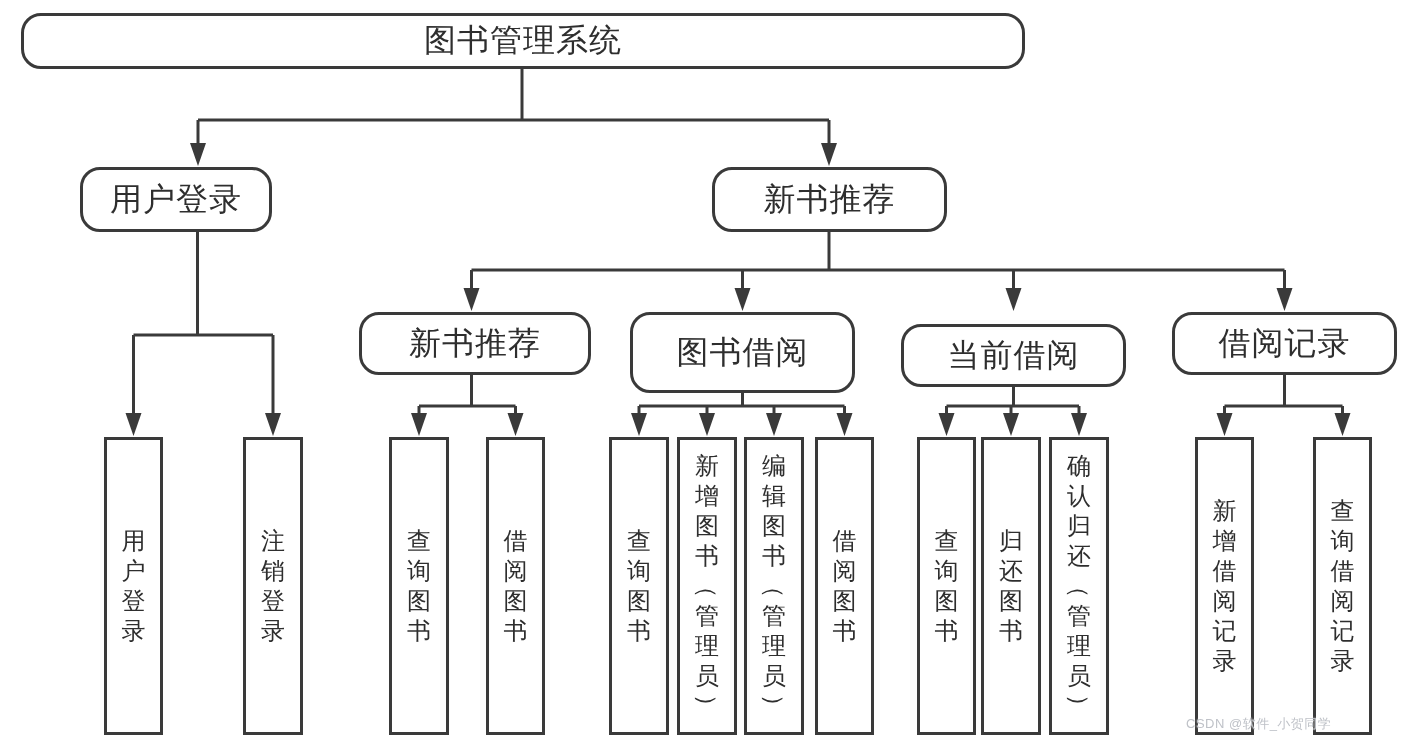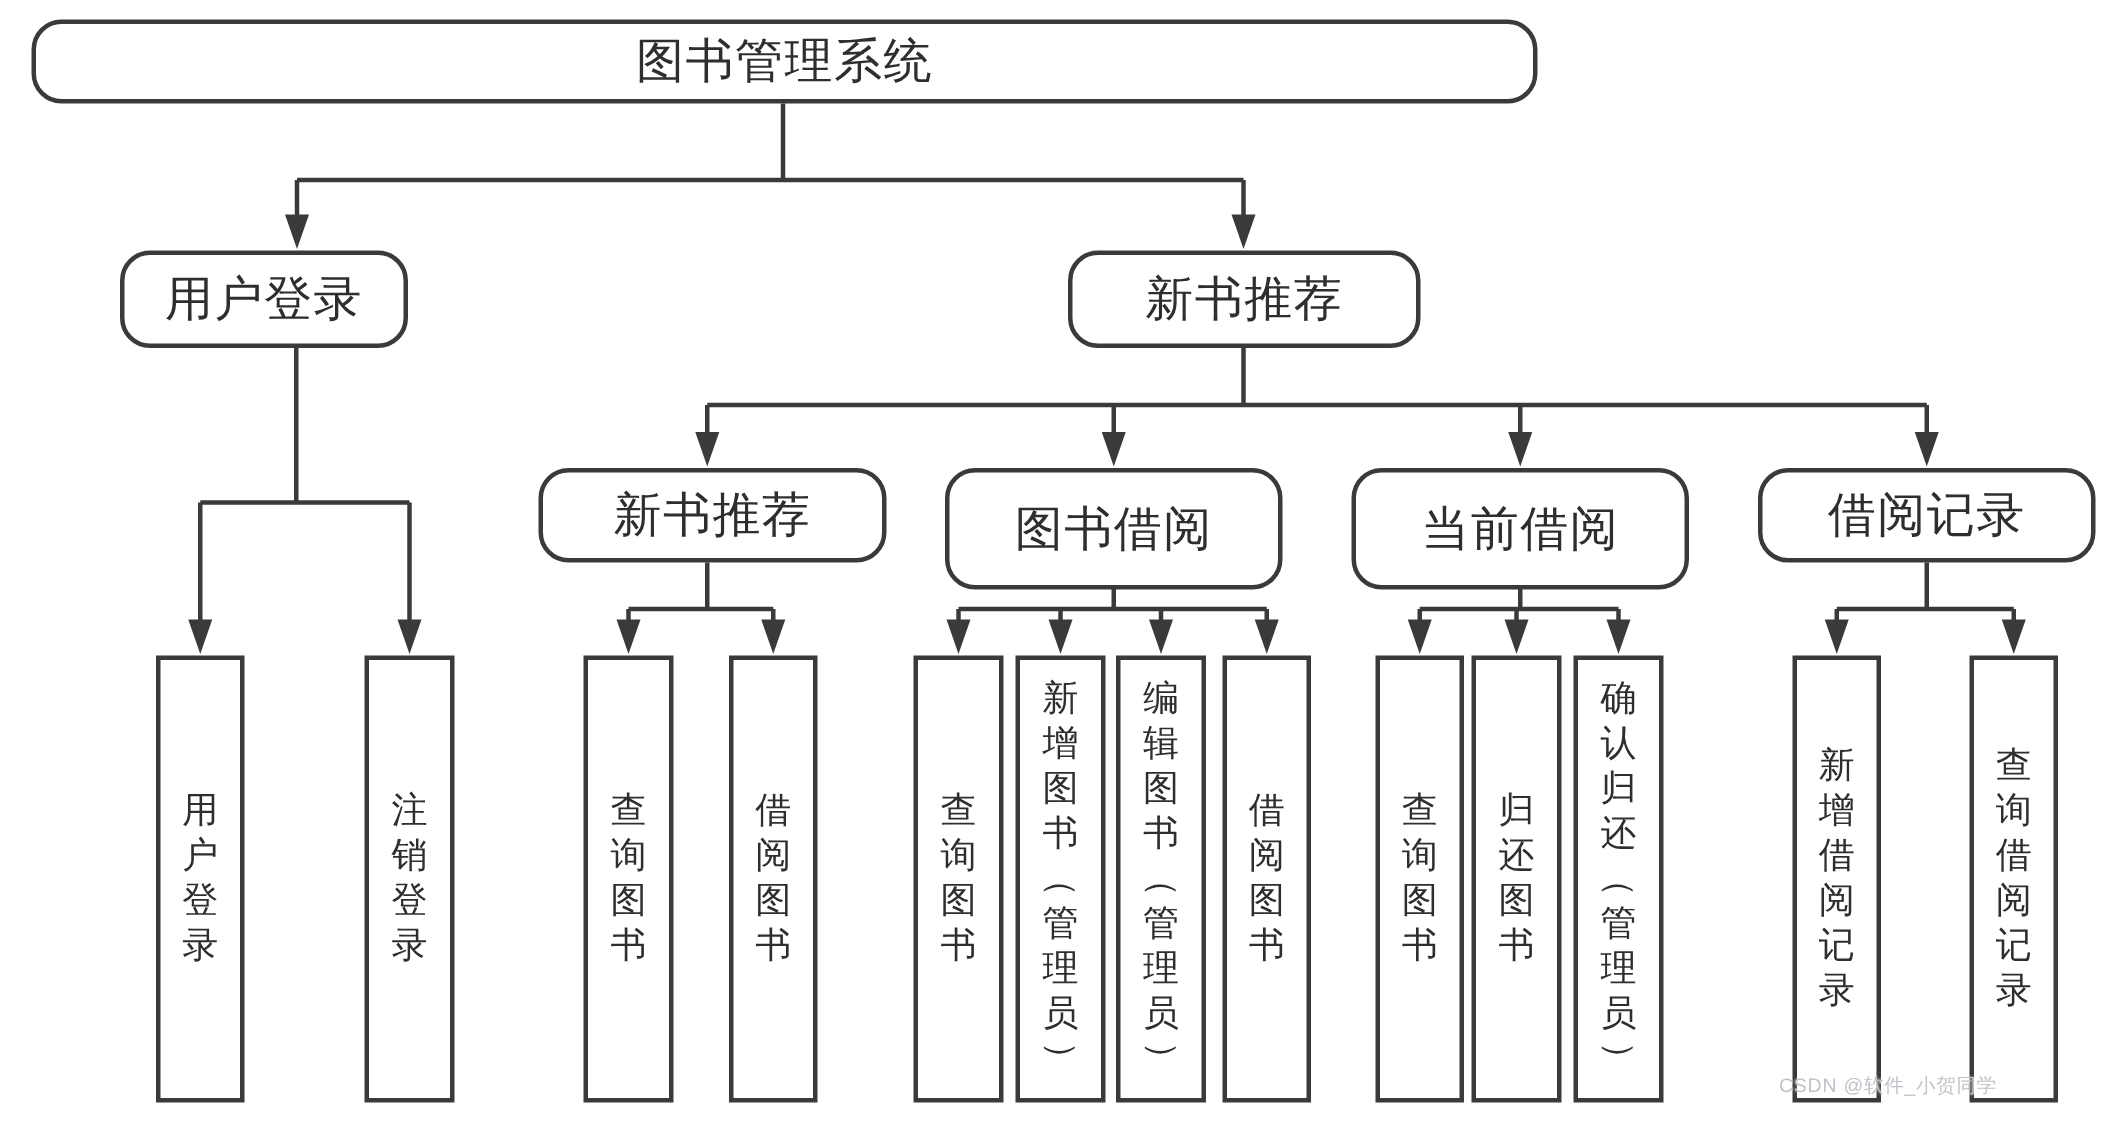--- a/index.html
+++ b/index.html
@@ -82,21 +82,21 @@
       <polygon points="1334.5,413 1350.5,413 1342.5,436" fill="#3a3a3a"></polygon>
     </svg>
 
   <div class="box hbox" style="left:21px;top:13px;width:1004px;height:56px">图书管理系统</div>
 
   <div class="box hbox" style="left:80px;top:167px;width:192px;height:65px">用户登录</div>
   <div class="box hbox" style="left:712px;top:167px;width:235px;height:65px">新书推荐</div>
 
   <div class="box hbox" style="left:359px;top:312px;width:232px;height:63px">新书推荐</div>
   <div class="box hbox" style="left:630px;top:312px;width:225px;height:81px">图书借阅</div>
-  <div class="box hbox" style="left:901px;top:312px;width:225px;height:81px">当前借阅</div>
+  <div class="box hbox" style="left:901px;top:324px;width:225px;height:63px">当前借阅</div>
   <div class="box hbox" style="left:1172px;top:312px;width:225px;height:63px">借阅记录</div>
 
   <div class="box vbox" style="left:104px;top:437px;width:59px;height:298px">
       <span class="vchar">用</span>
       <span class="vchar">户</span>
       <span class="vchar">登</span>
       <span class="vchar">录</span>
     </div>
   <div class="box vbox" style="left:243px;top:437px;width:60px;height:298px">
       <span class="vchar">注</span>

